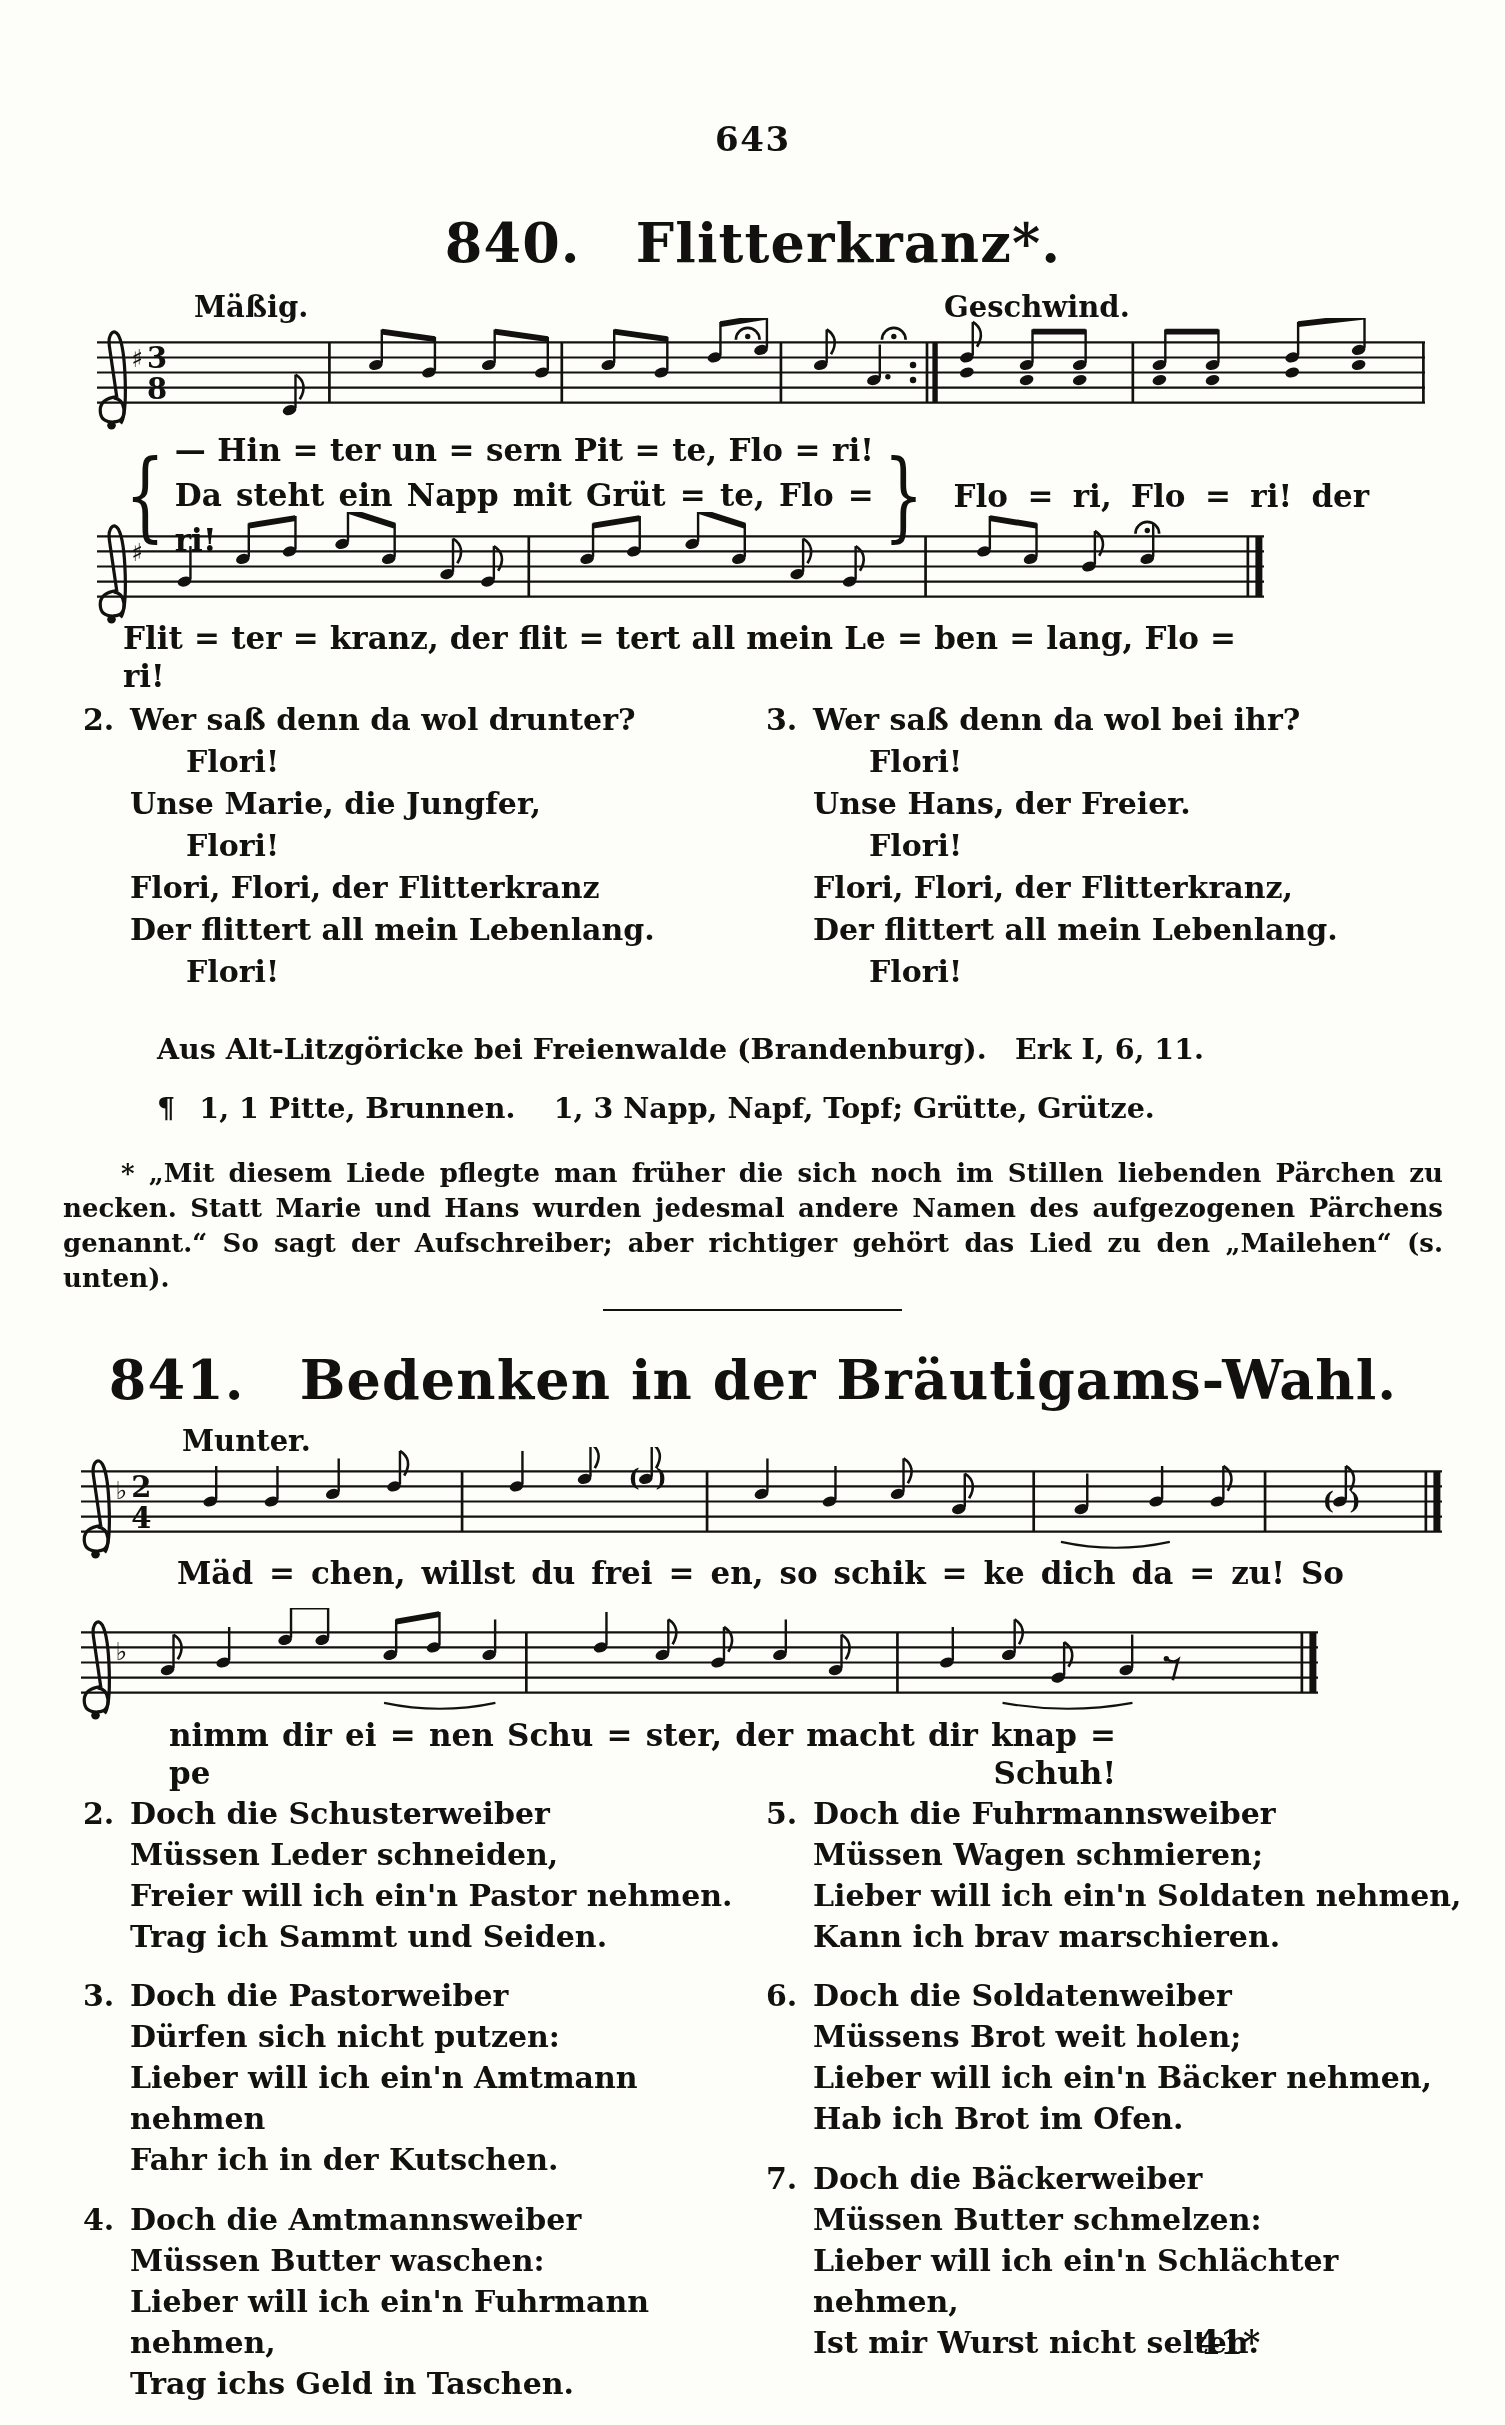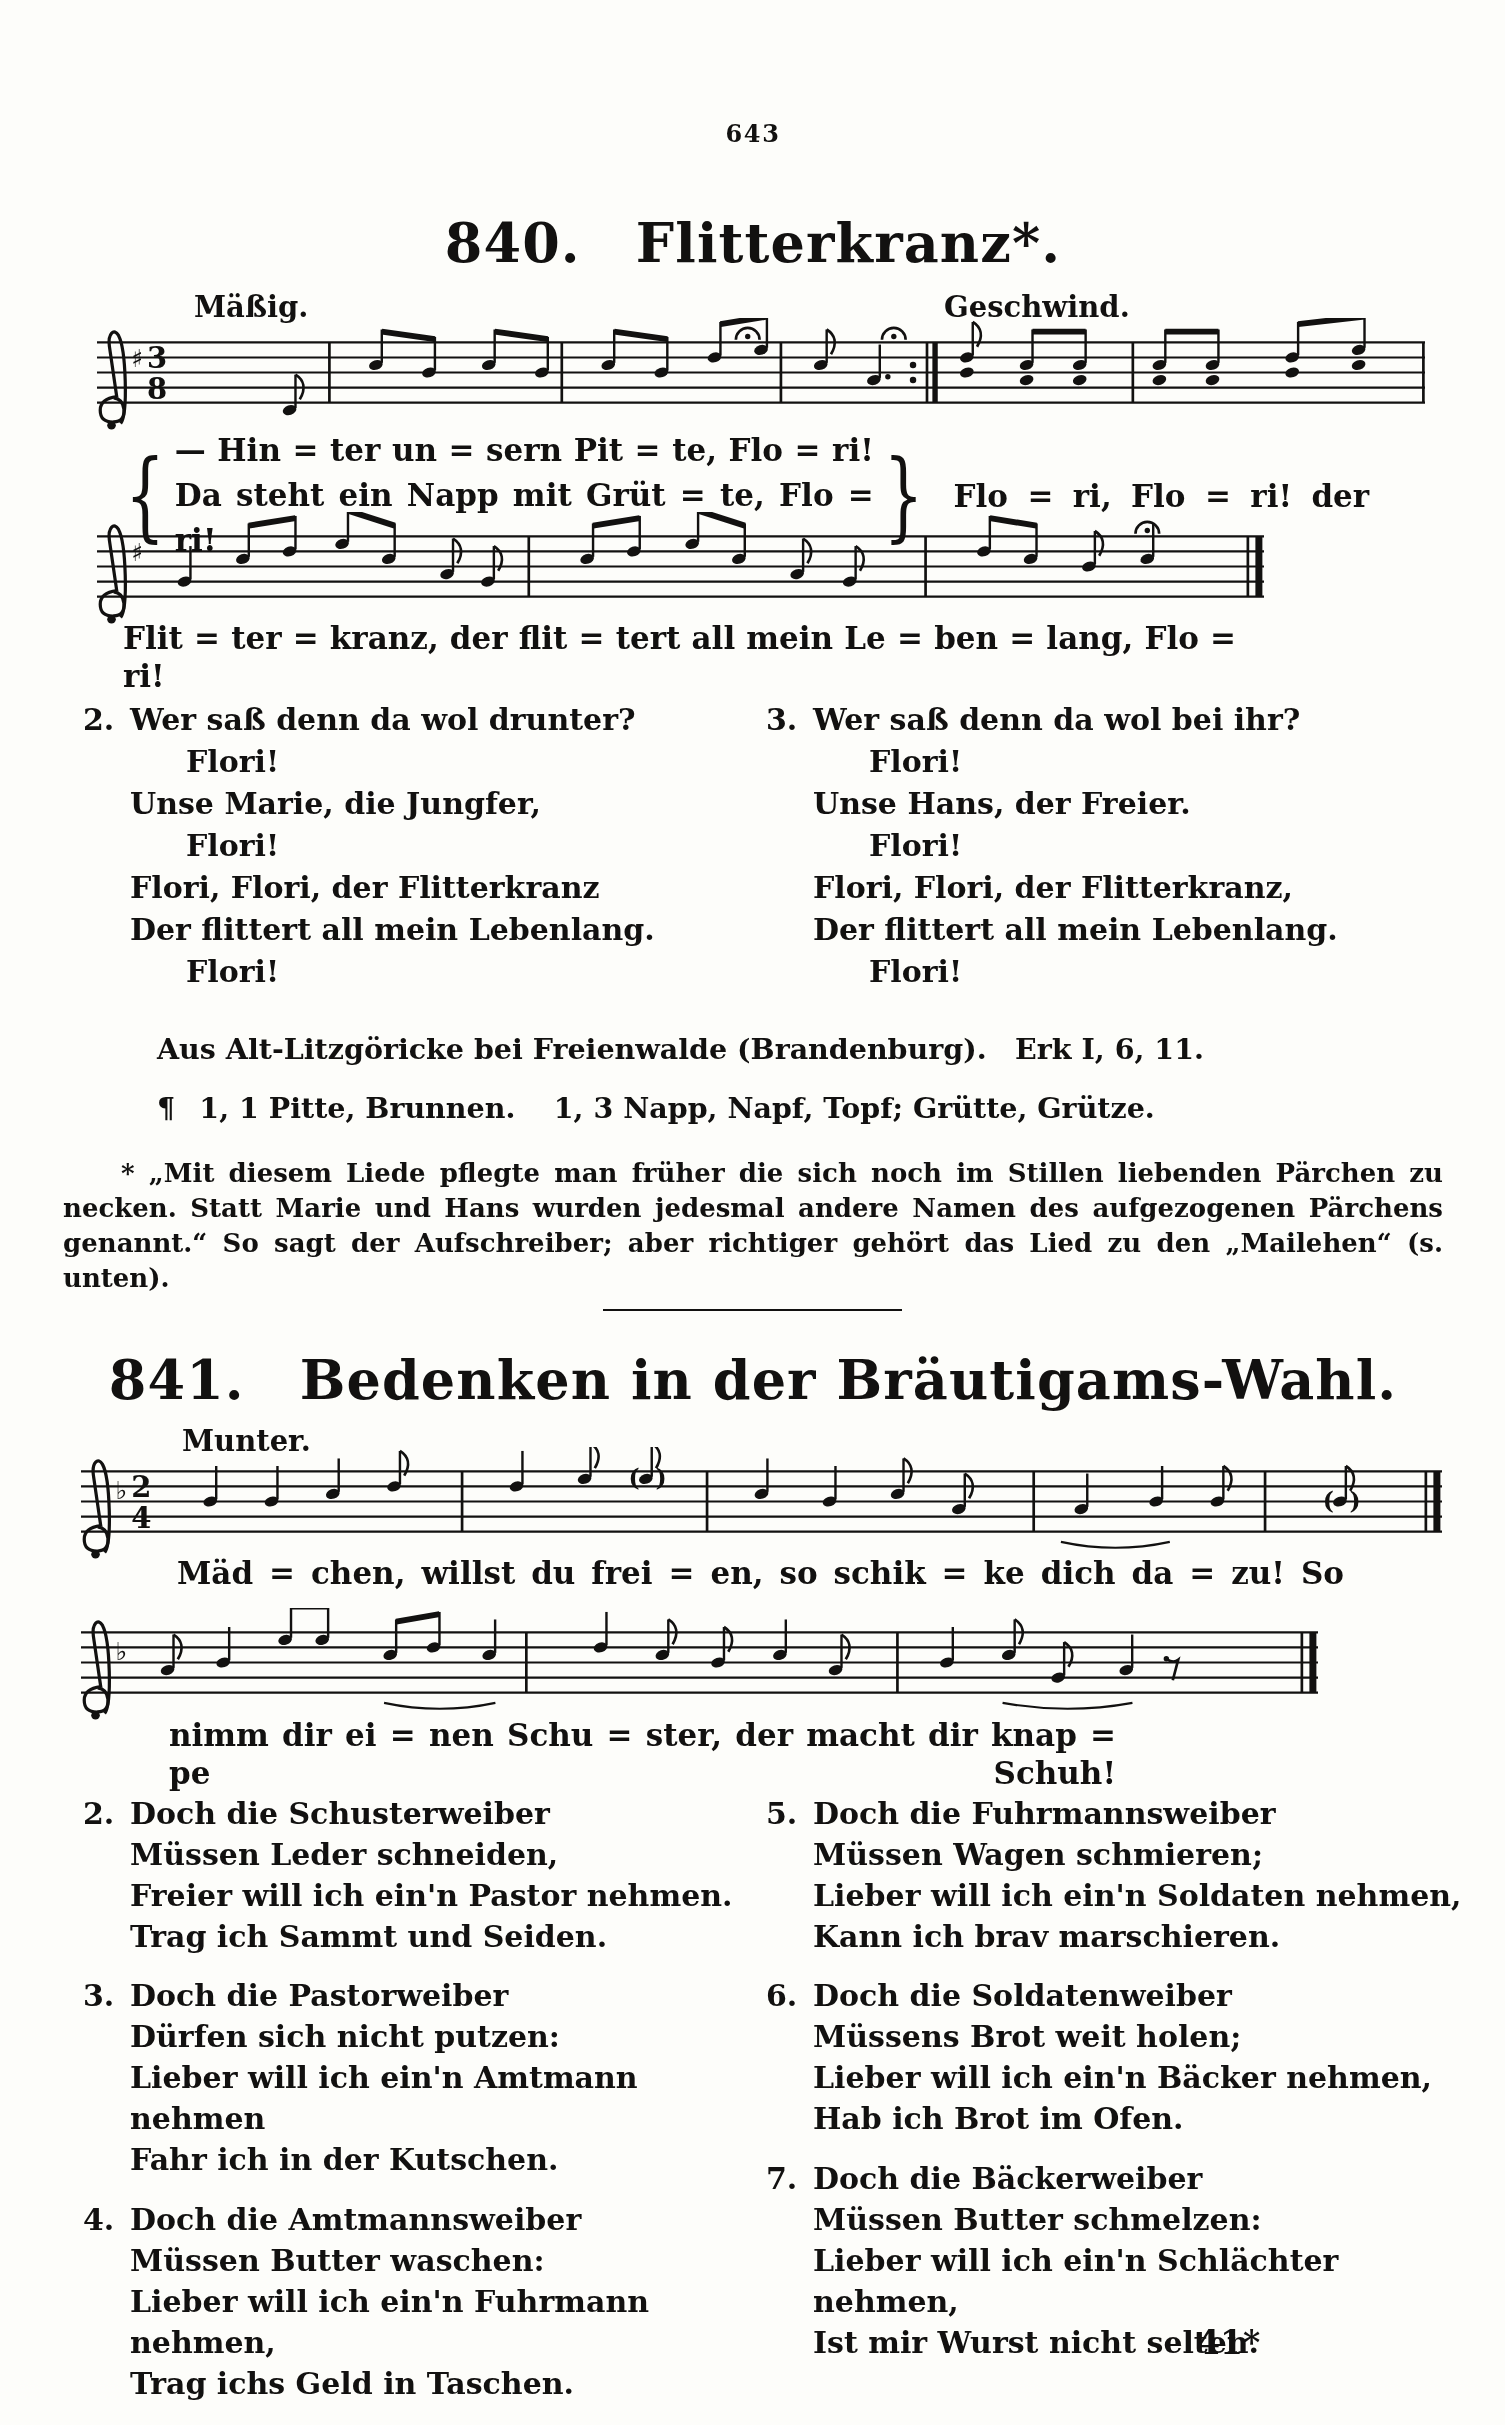--- a/index.html
+++ b/index.html
@@ -4,21 +4,21 @@
 <style>
   html,body{margin:0;padding:0;}
   body{
     width:1506px;height:2426px;position:relative;
     background:#fdfdfa;color:#121110;
     font-family:"DejaVu Serif","Liberation Serif",serif;
     font-weight:bold;overflow:hidden;
   }
   .abs{position:absolute;}
   .center{left:0;width:1506px;text-align:center;}
-  #page-number{top:119px;font-size:24px;letter-spacing:1.6px;}
+  #page-number{top:119px;font-size:34px;letter-spacing:1.6px;}
   .song-title{font-size:54px;letter-spacing:1.1px;}
   #title-840{top:211px;}
   #title-841{top:1348px;}
   .tempo{font-size:29px;}
   svg.staff{position:absolute;}
   svg.staff *{stroke:#121110;}
   
   .lyr{font-size:31px;white-space:nowrap;}
   .just{text-align:justify;text-align-last:justify;white-space:normal;}
   #lyr840-row1{top:428px;left:125px;display:flex;align-items:center;}

